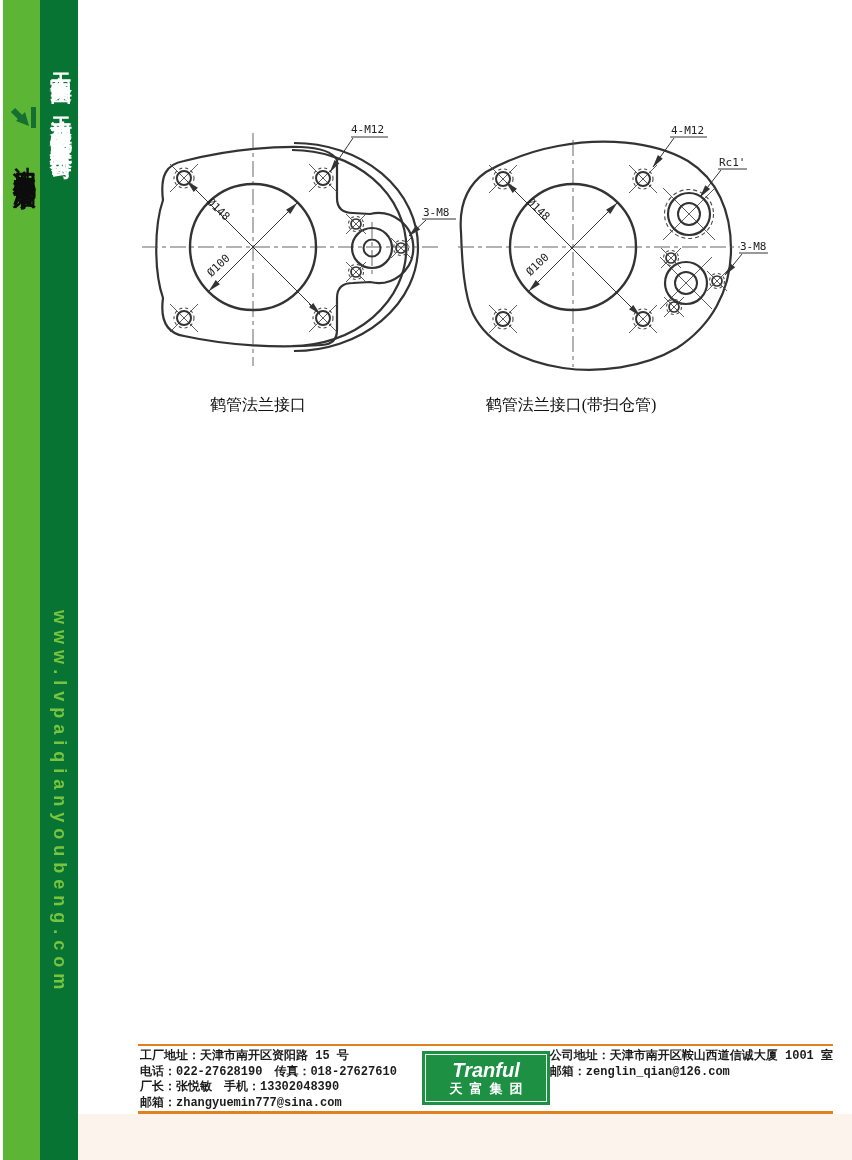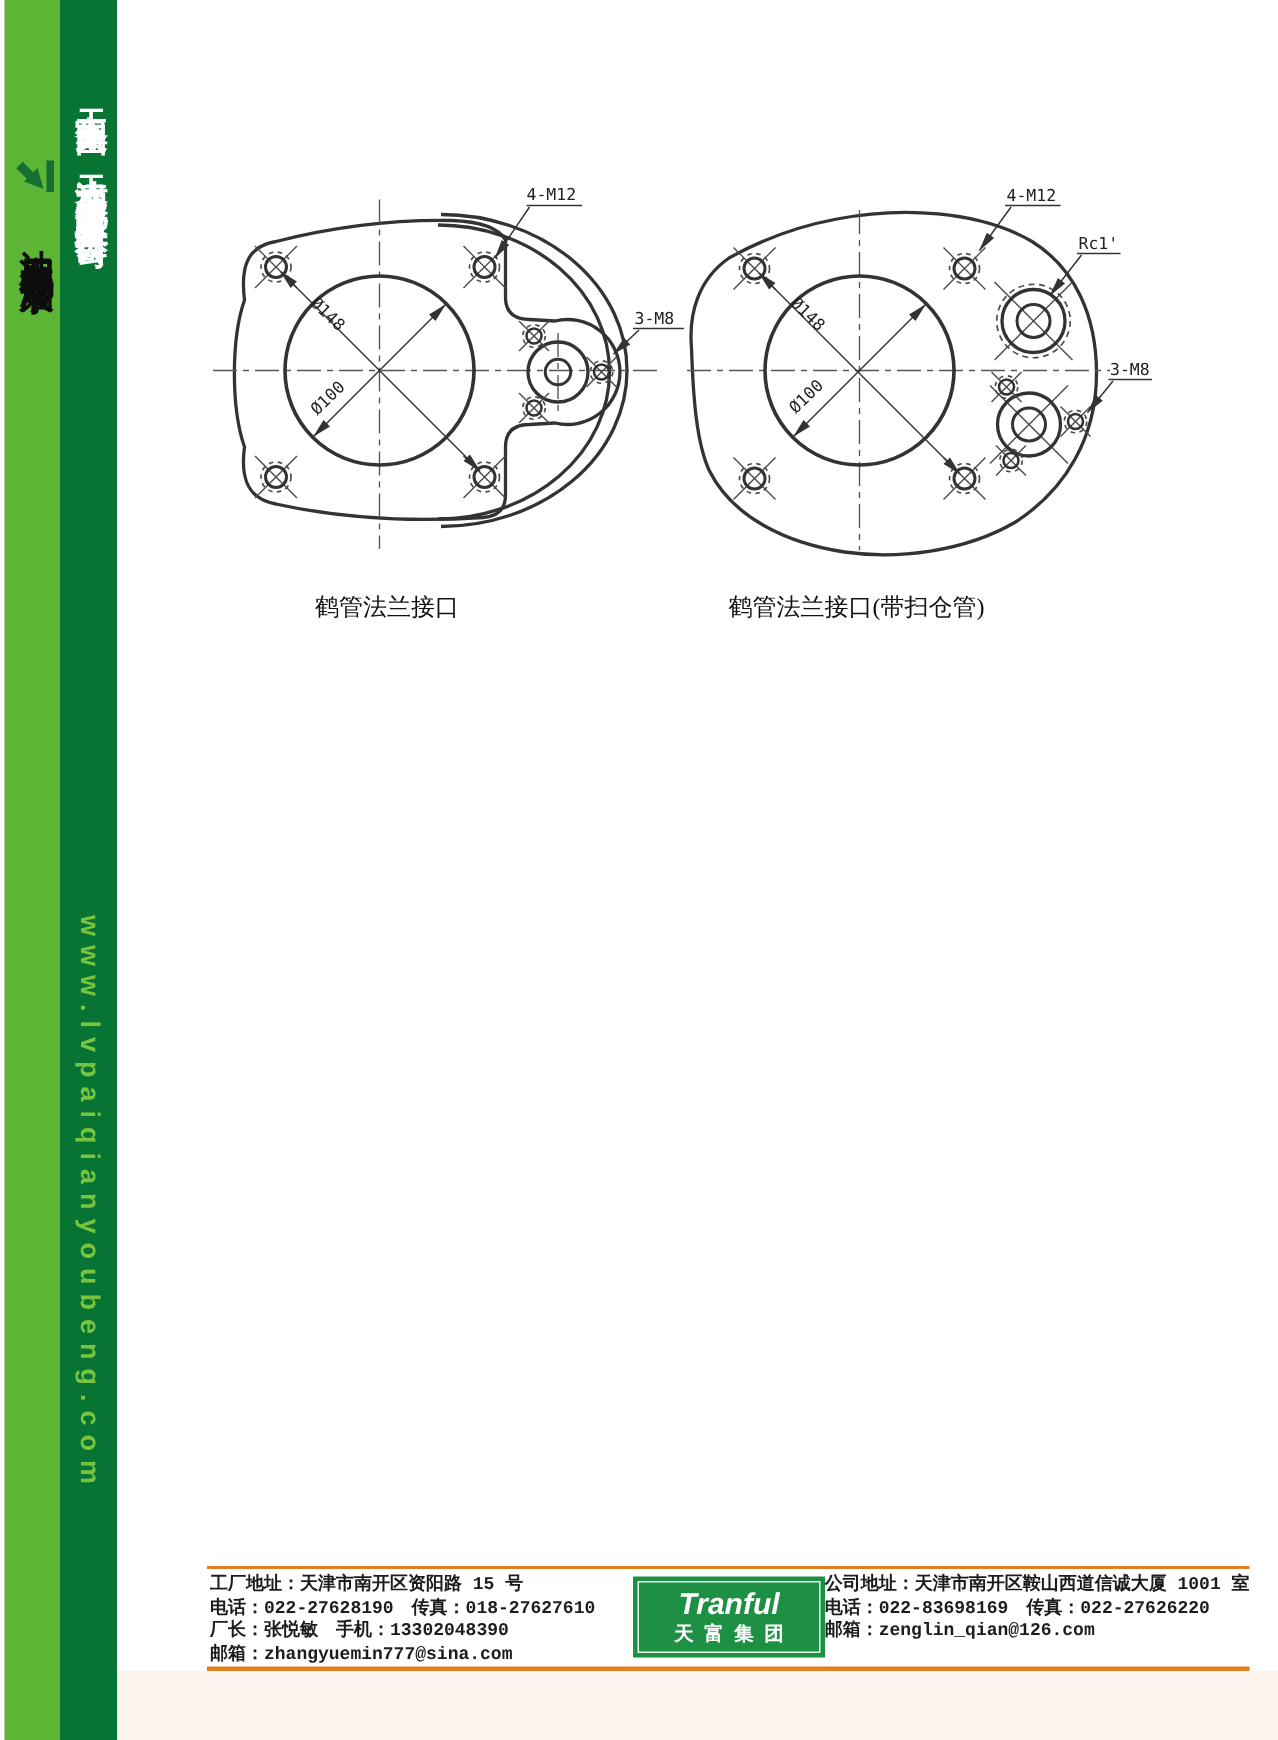--- a/index.html
+++ b/index.html
@@ -200,15 +200,14 @@
 
 <div class="logo-box">
   <div class="logo-inner">
     <div class="logo-en">Tranful</div>
     <div class="logo-cn">天富集团</div>
   </div>
 </div>
 
 <div class="footer-block footer-right">
   <div>公司地址：天津市南开区鞍山西道信诚大厦 1001 室</div>
-  <div>电话：022-83698169　传真：022-27626220</div>
   <div>邮箱：zenglin_qian@126.com</div>
 </div>
 
 </body></html>

